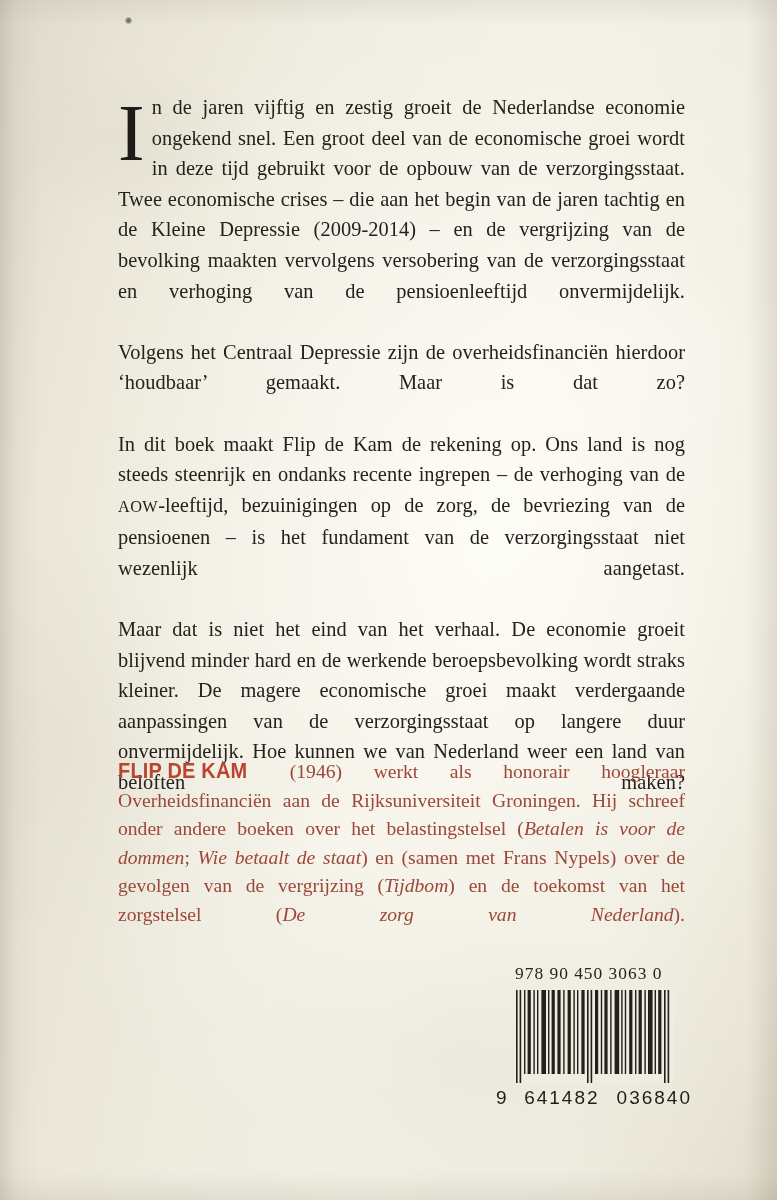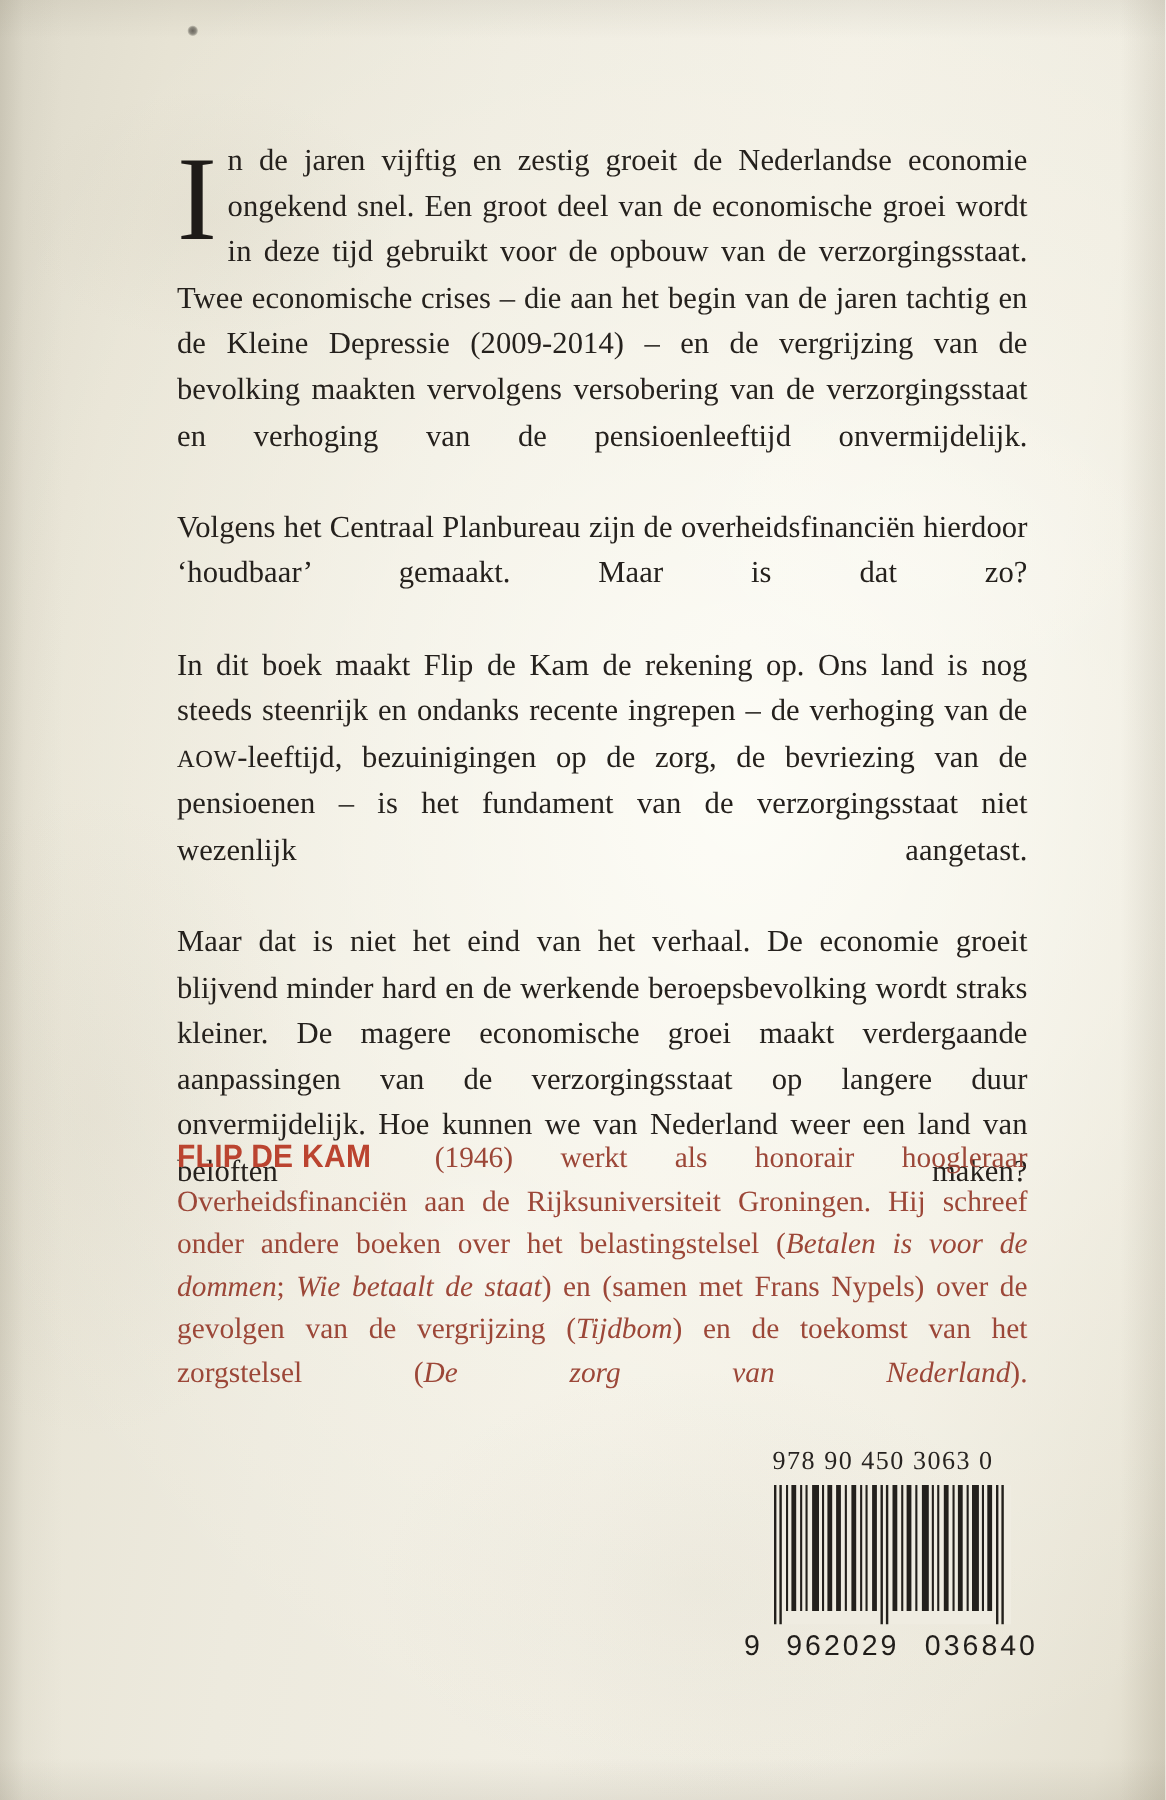--- a/index.html
+++ b/index.html
@@ -188,21 +188,21 @@
 <body>
 
 <div id="cover">
 
   <div class="speck"></div>
 
   <div class="blurb">
 
     <p><span class="dropcap">I</span><span>n de jaren vijftig en zestig groeit de Nederlandse econo­mie ongekend snel. Een groot deel van de economische groei wordt in deze tijd gebruikt voor de opbouw van de verzorgingsstaat. Twee economische crises – die aan het begin van de jaren tachtig en de Kleine Depressie (2009-2014) – en de vergrijzing van de bevolking maakten vervol­gens versobering van de verzorgingsstaat en verhoging van de pensioenleeftijd onvermijdelijk.</span></p>
 
-    <p><span>Volgens het Centraal Planbureau zijn de overheidsfinanciën hierdoor ‘houdbaar’ gemaakt. Maar is dat zo?</span></p>
+    <p><span>Volgens het Centraal Depressie zijn de overheidsfinanciën hierdoor ‘houdbaar’ gemaakt. Maar is dat zo?</span></p>
 
     <p><span>In dit boek maakt Flip de Kam de rekening op. Ons land is nog steeds steenrijk en ondanks recente ingrepen – de verhoging van de </span><span class="smallcaps">AOW</span><span>-leeftijd, bezuinigingen op de zorg, de bevriezing van de pensioenen – is het fundament van de verzorgingsstaat niet wezenlijk aangetast.</span></p>
 
     <p><span>Maar dat is niet het eind van het verhaal. De economie groeit blijvend minder hard en de werkende beroepsbevolking wordt straks kleiner. De magere economische groei maakt verdergaande aanpassingen van de verzorgingsstaat op lan­gere duur onvermijdelijk. Hoe kunnen we van Nederland weer een land van beloften maken?</span></p>
 
   </div>
 
   <div class="bio"><span class="name">FLIP DE KAM</span><span> (1946) werkt als honorair hoogleraar Overheidsfinanciën aan de Rijksuniversiteit Groningen. Hij schreef onder andere boeken over het belastingstelsel (</span><i>Betalen is voor de dommen</i><span>; </span><i>Wie betaalt de staat</i><span>) en (samen met Frans Nypels) over de gevolgen van de vergrijzing (</span><i>Tijdbom</i><span>) en de toekomst van het zorgstelsel (</span><i>De zorg van Nederland</i><span>).</span></div>
 
   <div class="isbn">978 90 450 3063 0</div>
@@ -243,18 +243,18 @@
         <rect x="140.6" y="0" width="1.4" height="84"></rect>
         <rect x="144.2" y="0" width="3.2" height="84"></rect>
         <rect x="150" y="0" width="1.6" height="93"></rect>
         <rect x="153.6" y="0" width="1.6" height="93"></rect>
       </g>
     </svg>
   </div>
 
   <div class="ean-digits">
     <span class="g">9</span>
-    <span class="g mid">962029</span>
+    <span class="g mid">641482</span>
     <span class="g mid">036840</span>
   </div>
 
 
 </div>
 
 </body></html>

